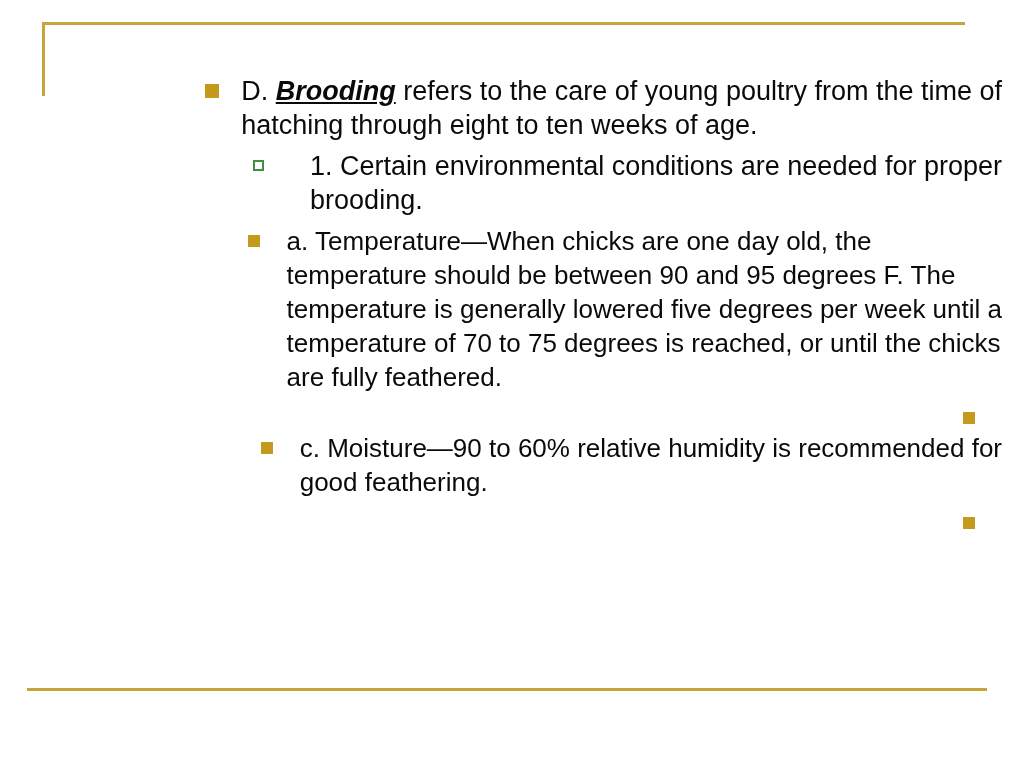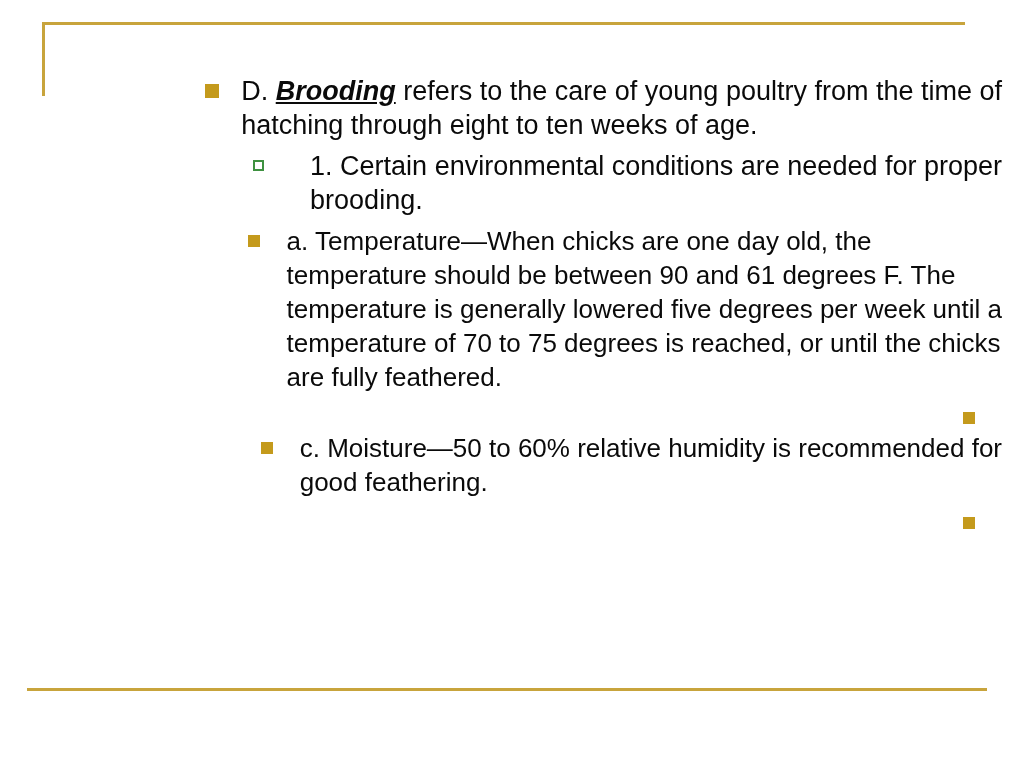--- a/index.html
+++ b/index.html
@@ -90,33 +90,33 @@
 
     <div class="item l2">
       <span class="bullet b2"></span>
       <p class="text">1. Certain environmental conditions are needed for proper
 brooding.</p>
     </div>
 
     <div class="item l3">
       <span class="bullet b3"></span>
       <p class="text">a. Temperature—When chicks are one day old, the
-temperature should be between 90 and 61 degrees F. The
+temperature should be between 90 and 95 degrees F. The
 temperature is generally lowered five degrees per week until a
 temperature of 70 to 75 degrees is reached, or until the chicks
 are fully feathered.</p>
     </div>
 
     <div class="item l3">
       <span class="bullet b3"></span>
     </div>
 
     <div class="item l3">
       <span class="bullet b3"></span>
-      <p class="text">c. Moisture—50 to 60% relative humidity is recommended for
+      <p class="text">c. Moisture—90 to 60% relative humidity is recommended for
 good feathering.</p>
     </div>
 
     <div class="item l3">
       <span class="bullet b3"></span>
     </div>
 
   </div>
 </div>
 

